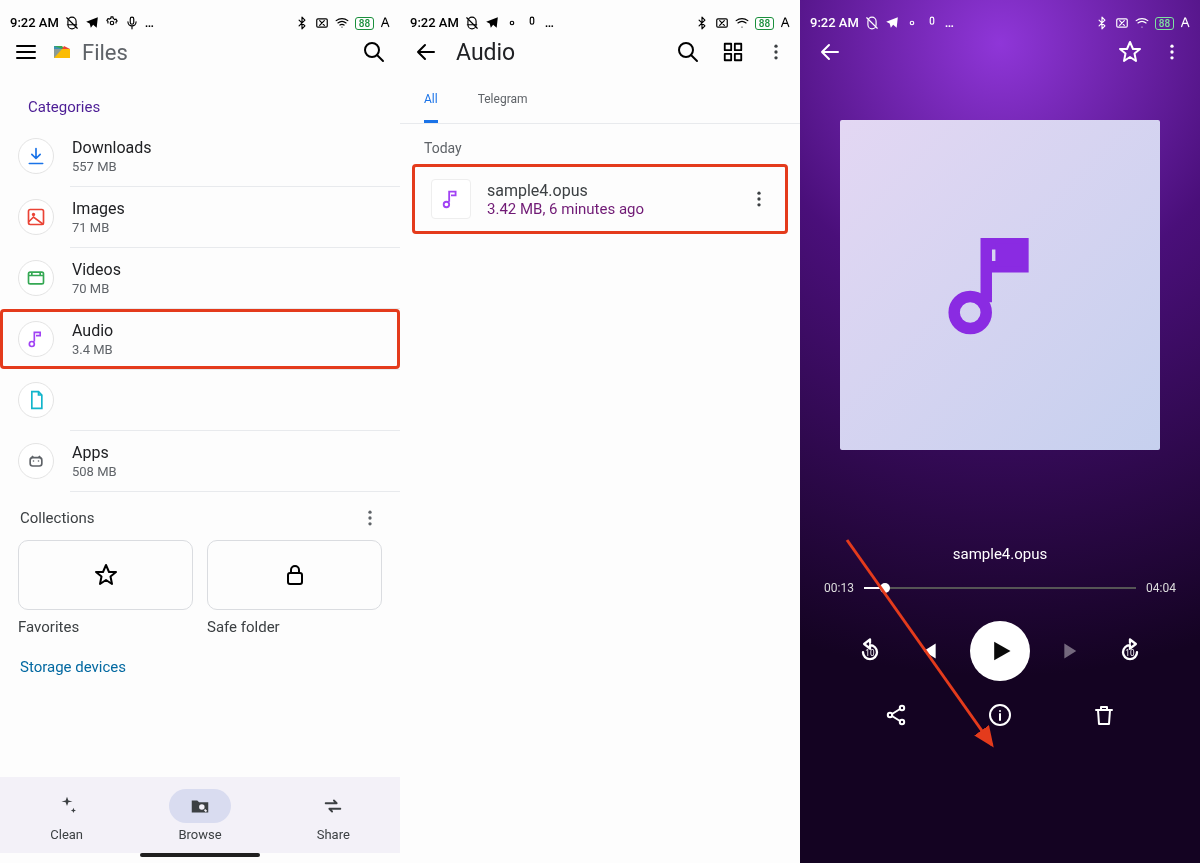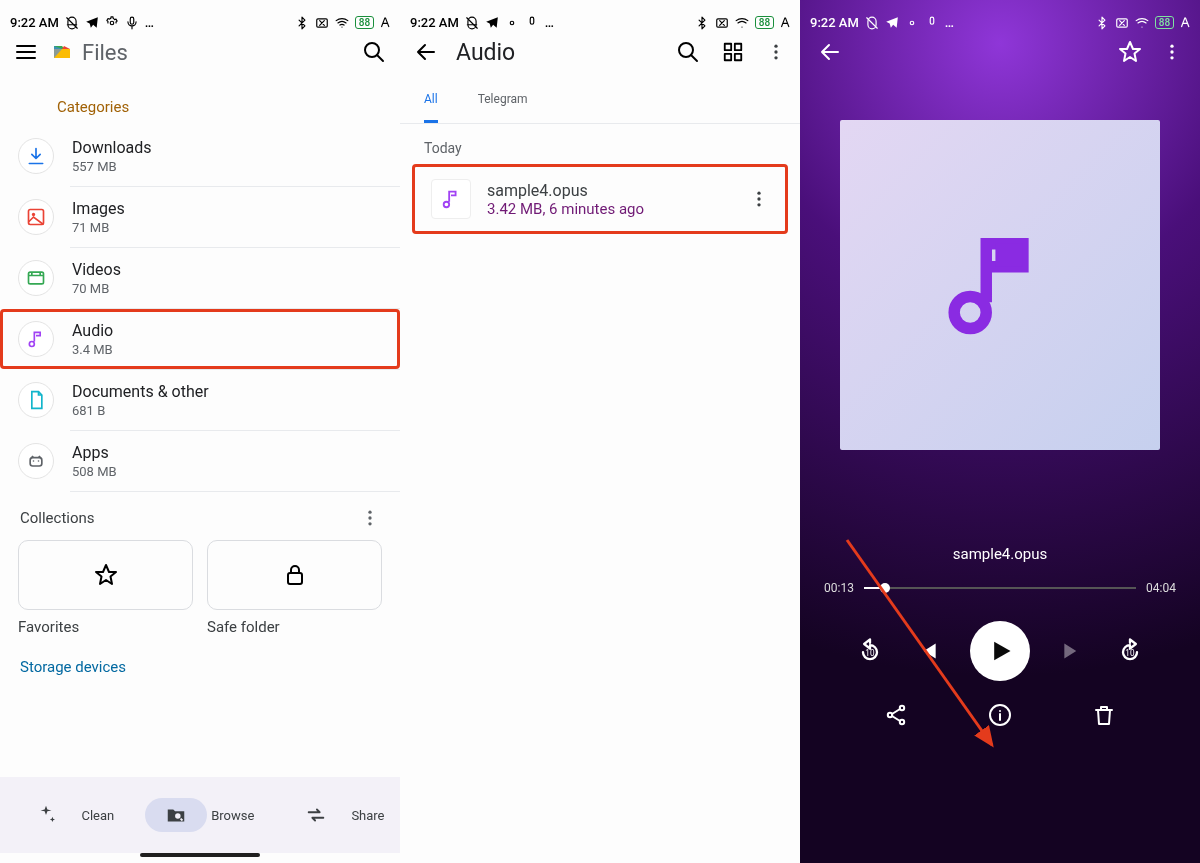--- a/index.html
+++ b/index.html
@@ -1,41 +1,41 @@
 <!DOCTYPE html>
 <html><head>
 <meta charset="utf-8">
 <style>
 * { box-sizing: border-box; margin: 0; padding: 0; font-family: Roboto, Arial, sans-serif; }
 body { display: flex; width: 1200px; height: 863px; background: #fff; overflow: hidden; }
 .pane { width: 400px; height: 863px; position: relative; background: #fdfdfd; display: flex; flex-direction: column; }
 
 
 .statusbar { height: 24px; display: flex; align-items: center; justify-content: space-between; padding: 0 10px; font-size: 13px; font-weight: 500; }
-.statusbar .left, .statusbar .right { display: flex; align-items: center; gap: 6px; margin-top: 21px; }
+.statusbar .left, .statusbar .right { display: flex; align-items: flex-end; gap: 6px; margin-top: 21px; }
 .statusbar svg { width: 14px; height: 14px; }
 
 
 .topbar { height: 56px; display: flex; align-items: center; padding: 0 14px; gap: 12px; }
 .logo-txt { font-size: 22px; color: #5f6368; }
-.cat-header { font-size: 15px; color: #a16207; padding: 18px 12px 10px; margin-left: 45px; }
+.cat-header { font-size: 15px; color: #4c1d95; padding: 18px 28px 10px; }
 .cat-row { display: flex; align-items: center; gap: 18px; padding: 12px 18px; position: relative; }
 .cat-row .icwrap { width: 36px; height: 36px; border-radius: 50%; background: #fff; border: 1px solid #e4e4e4; display: flex; align-items: center; justify-content: center; }
 .cat-row .txt .name { font-size: 16px; color: #202124; }
 .cat-row .txt .sub { font-size: 13px; color: #5f6368; margin-top: 2px; }
 .sep { height: 1px; background: #e8eaed; margin-left: 70px; }
 .highlight { border: 3px solid #e43b1c; border-radius: 4px; padding: 9px 15px; }
 .coll-row { display: flex; align-items: center; justify-content: space-between; padding: 16px 20px 12px; }
 .tiles { display: flex; gap: 14px; padding: 0 18px; }
 .tile { flex: 1; height: 70px; border: 1px solid #dadce0; border-radius: 10px; display: flex; align-items: center; justify-content: center; }
 .tile-labels { display: flex; gap: 14px; padding: 8px 18px 0; }
 .tile-labels div { flex: 1; font-size: 15px; color: #3c4043; }
 .storage-hdr { padding: 22px 20px 8px; font-size: 15px; color: #0369a1; }
 .bottomnav { margin-top: auto; height: 76px; background: #f3f1f8; display: flex; align-items: center; justify-content: space-around; }
-.bn-item { display: flex; align-items: center; gap: 4px; font-size: 13px; color: #3c4043; }
+.bn-item { display: flex; flex-direction: column; align-items: center; gap: 4px; font-size: 13px; color: #3c4043; }
 .bn-item .pill { padding: 6px 20px; border-radius: 18px; }
 .bn-item.active .pill { background: #d9dcf0; }
 .navind { height: 4px; width: 120px; background: #1f1f1f; border-radius: 2px; margin: 0 auto 6px; }
 
 
 .top2 { height: 56px; display: flex; align-items: center; padding: 0 14px; gap: 18px; }
 .title2 { font-size: 23px; color: #202124; }
 .actions2 { margin-left: auto; display: flex; align-items: center; gap: 22px; }
 .tabs { display: flex; padding: 12px 24px 0; gap: 40px; border-bottom: 1px solid #e8eaed; }
 .tab { font-size: 12px; color: #5f6368; padding-bottom: 14px; }
@@ -182,24 +182,20 @@
   </div>
     <div class="sep"></div>
 
   <div class="cat-row">
     <div class="icwrap">
         <svg width="20" height="20" viewBox="0 0 24 24">
           <path d="M7 2h8l4 4v16H7z" stroke="#12b5cb" stroke-width="2" fill="none"></path>
           <path d="M15 2v4h4" stroke="#12b5cb" stroke-width="2" fill="none"></path>
         </svg>
       </div>
-    <div class="txt">
-        <div class="name">Documents &amp; other</div>
-        <div class="sub">681 B</div>
-      </div>
   </div>
     <div class="sep"></div>
 
   <div class="cat-row">
     <div class="icwrap">
         <svg width="20" height="20" viewBox="0 0 24 24">
           <rect x="5" y="8" width="14" height="10" rx="3" stroke="#5f6368" stroke-width="2" fill="none"></rect>
           <circle cx="9" cy="12" r="1" fill="#5f6368"></circle>
           <circle cx="15" cy="12" r="1" fill="#5f6368"></circle>
           <path d="M7 6l2 2M17 6l-2 2" stroke="#5f6368" stroke-width="2"></path>

